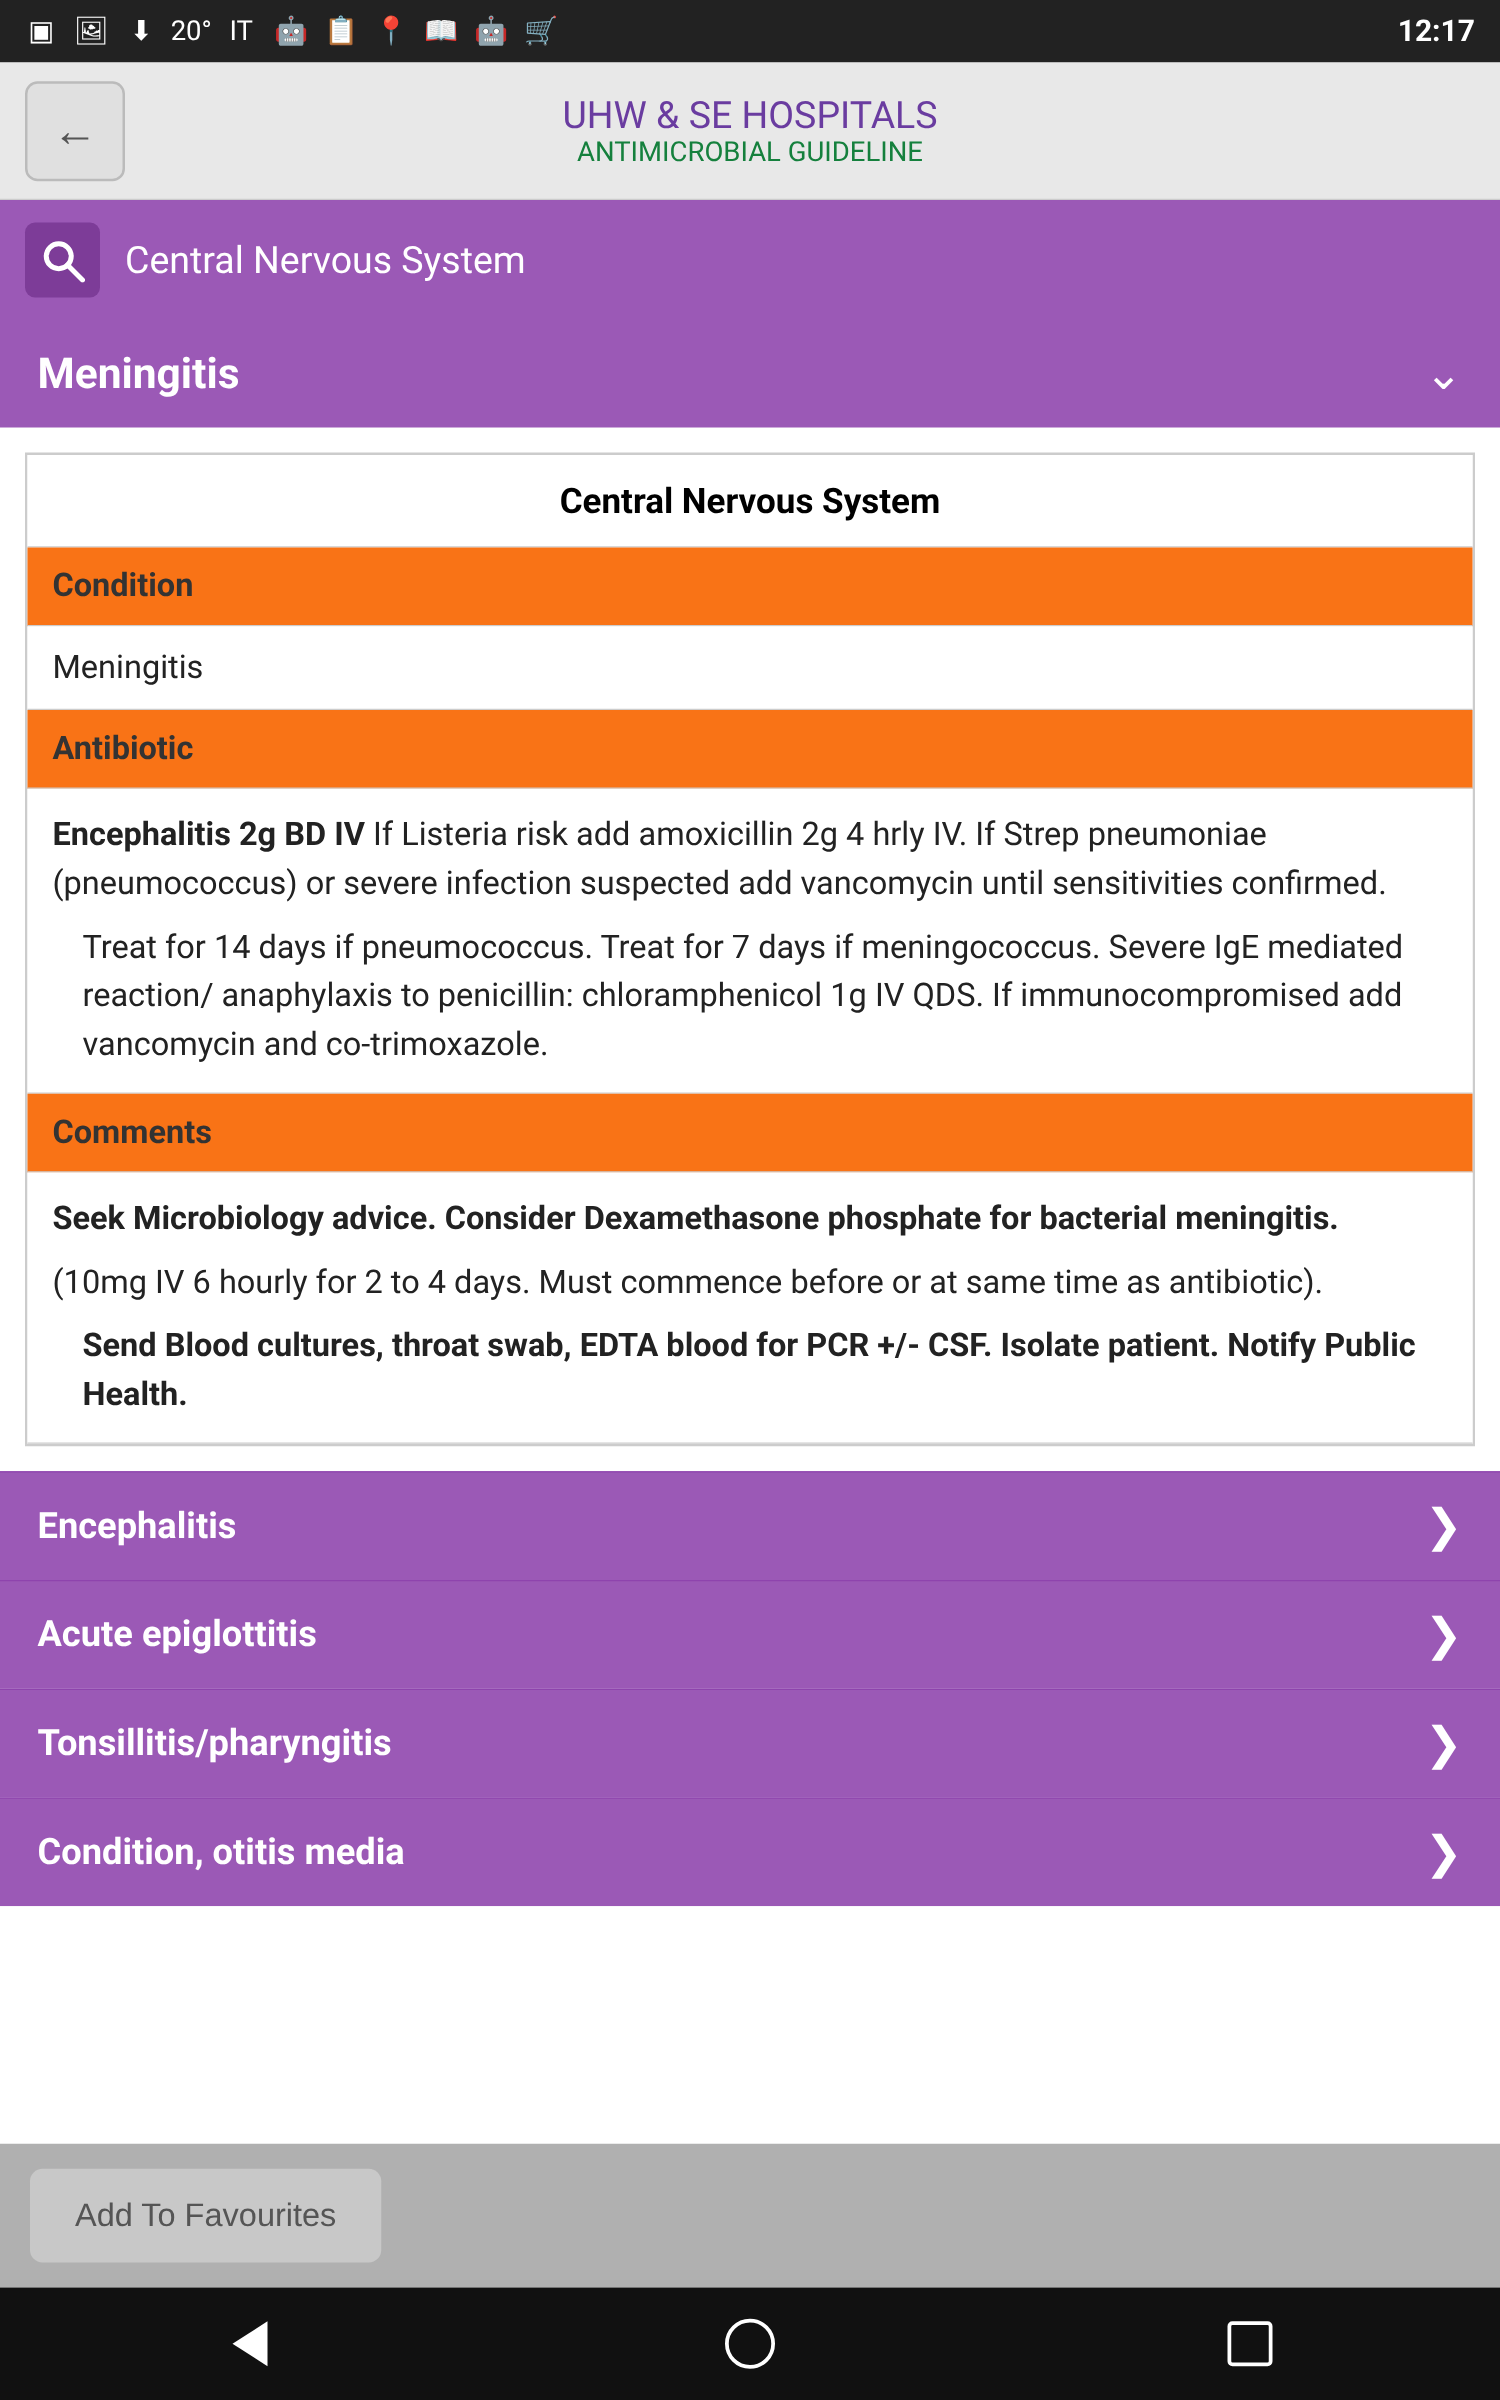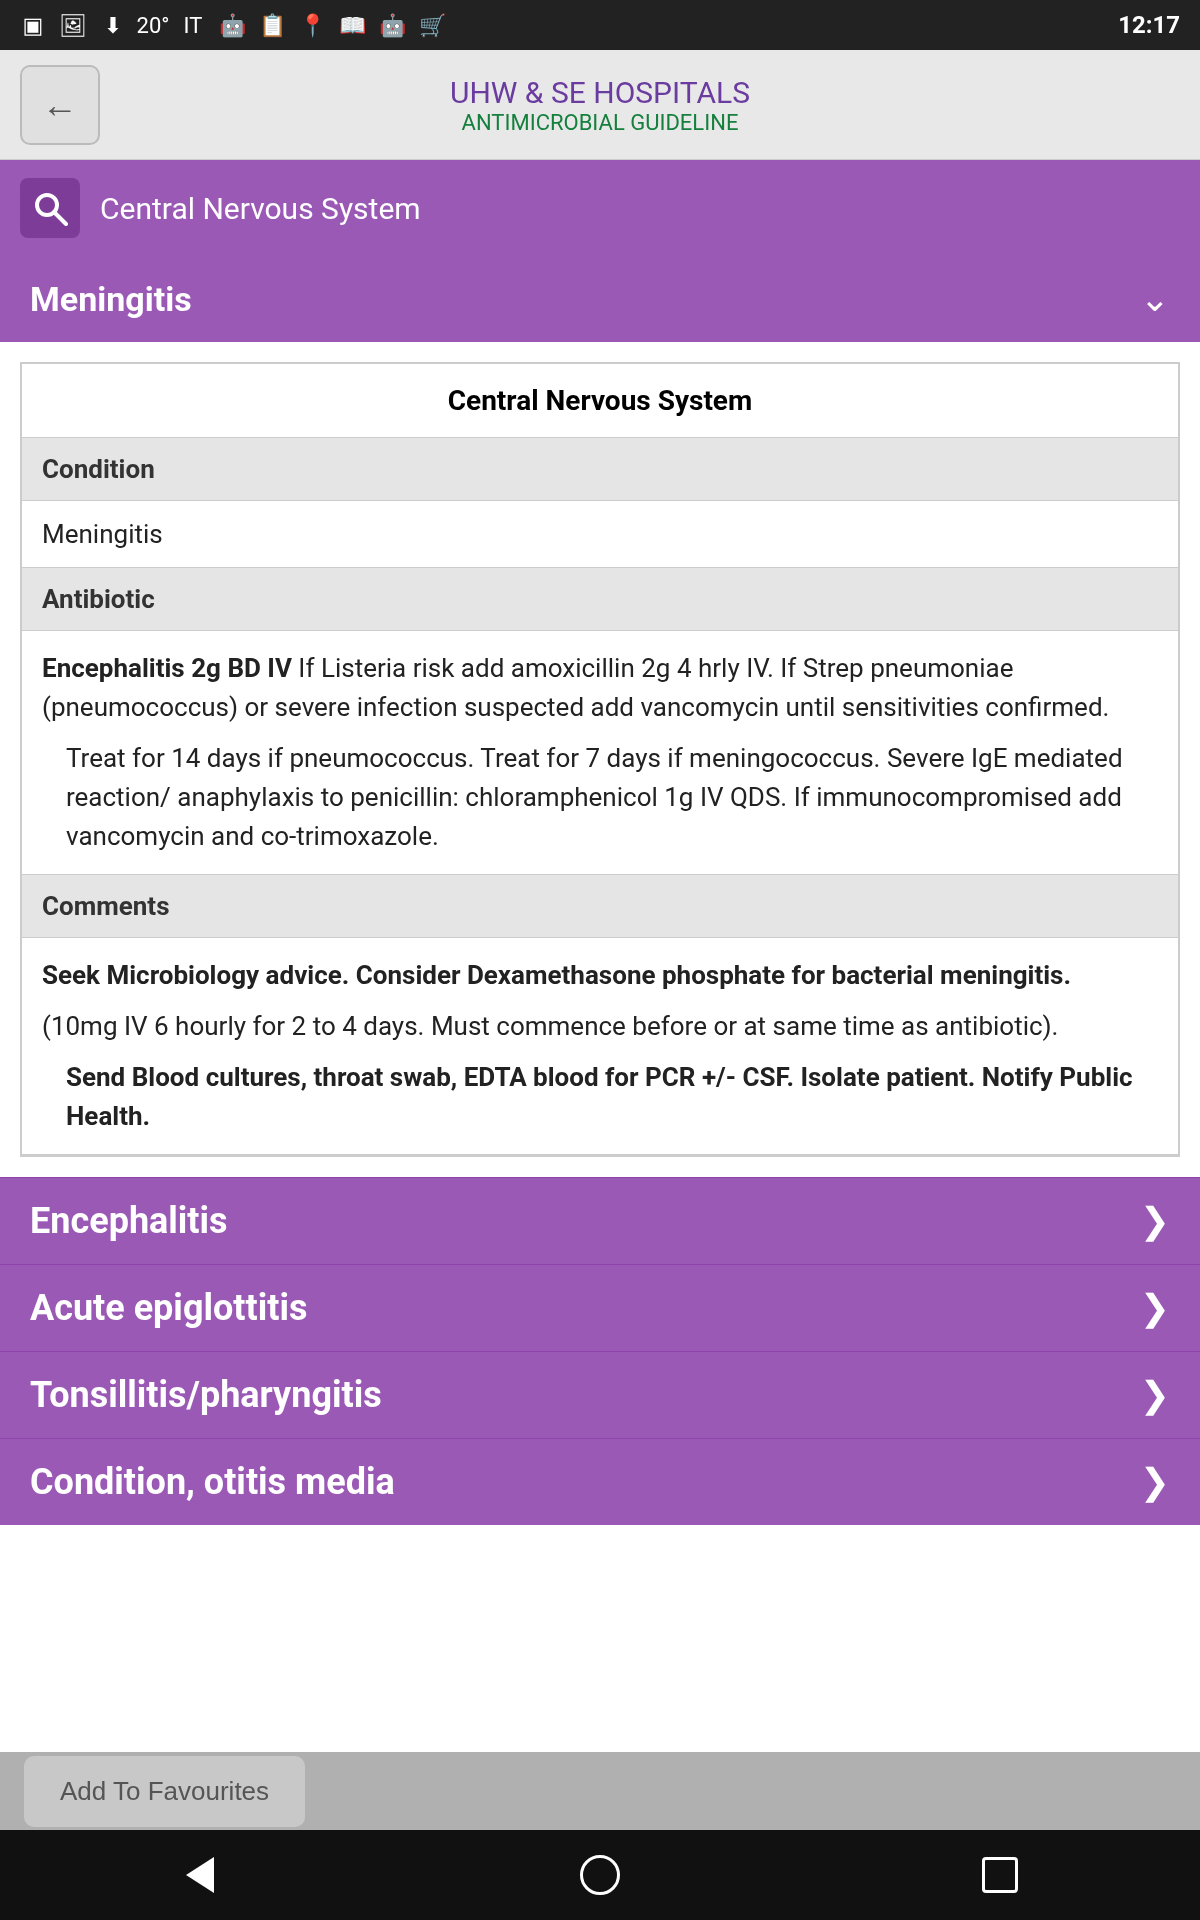--- a/index.html
+++ b/index.html
@@ -131,21 +131,21 @@
     }
     .table-title {
       background: #fff;
       text-align: center;
       padding: 20px;
       font-size: 28px;
       font-weight: bold;
       border-bottom: 1px solid #ccc;
     }
     .table-row-header {
-      background: #e5e5e5;
+      background: #f97316;
       padding: 16px 20px;
       font-size: 26px;
       font-weight: bold;
       color: #333;
       border-bottom: 1px solid #ccc;
     }
     .table-row-data {
       background: #fff;
       padding: 18px 20px;
       font-size: 26px;
@@ -169,41 +169,40 @@
       background: #9b59b6;
       padding: 22px 30px;
       display: flex;
       align-items: center;
       justify-content: space-between;
       border-top: 1px solid #8e44ad;
       cursor: pointer;
     }
     .category-label {
       color: #fff;
-      font-size: 36px;
+      font-size: 29px;
       font-weight: bold;
     }
     .chevron-right {
       color: #fff;
       font-size: 36px;
     }
 
     
     .flex-spacer {
       flex: 1;
       background: #fff;
     }
 
     
     .bottom-bar {
       background: #b0b0b0;
       padding: 20px 24px;
       display: flex;
-      align-items: center;
-      height: 78px;
+      height: 115px;
     }
     .add-favourites-btn {
       background: #c8c8c8;
       border: none;
       border-radius: 10px;
       padding: 20px 36px;
       font-size: 26px;
       color: #555;
       cursor: pointer;
     }

